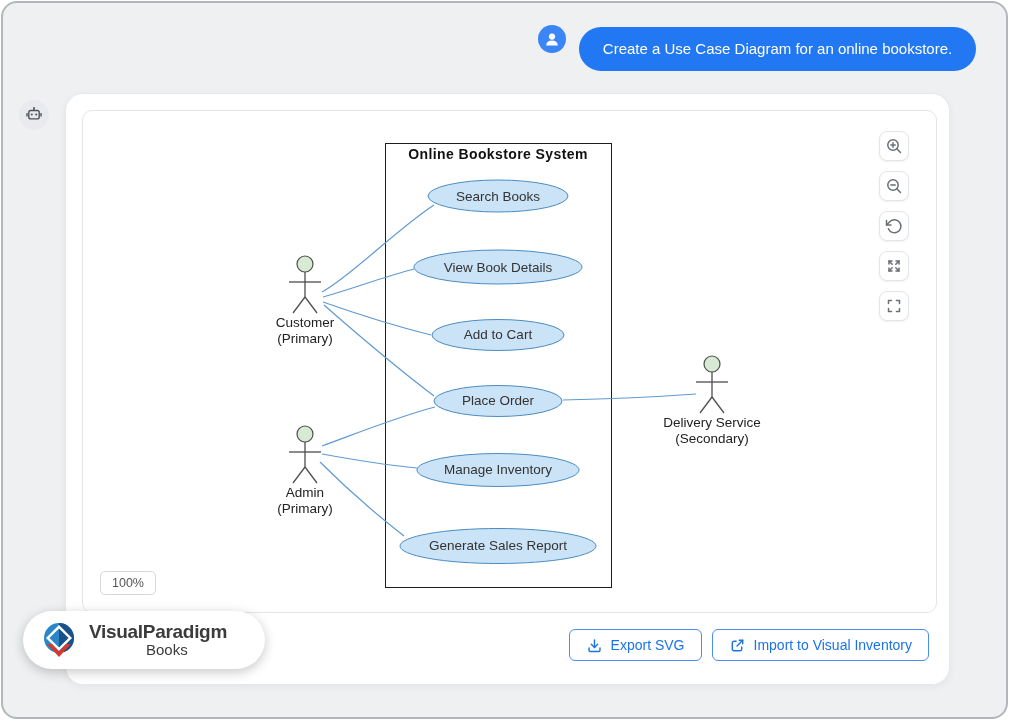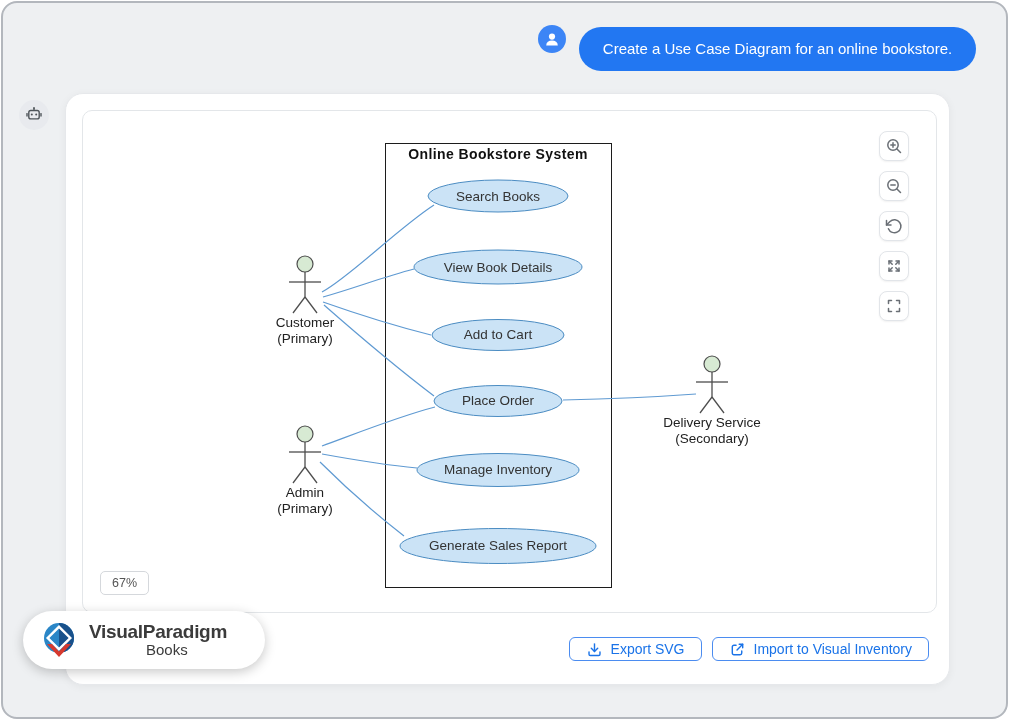--- a/index.html
+++ b/index.html
@@ -42,21 +42,21 @@
 
   
   .zoom-toolbar{position:absolute;left:813px;top:37px;display:flex;flex-direction:column;gap:10px;z-index:5;}
   .tool-btn{width:30px;height:30px;background:#fff;border:1px solid #e2e5e9;border-radius:8px;
         display:flex;align-items:center;justify-content:center;cursor:pointer;
         box-shadow:0 1px 2px rgba(0,0,0,.06);padding:0;}
   .tool-btn svg{stroke:#6a6f75;fill:none;stroke-width:1.5;stroke-linecap:round;stroke-linejoin:round;}
 
   
   .footer-actions{position:absolute;right:20px;bottom:23px;display:flex;gap:10px;}
-  .action-btn{height:24px;background:#fff;border:1px solid #4b8cf0;border-radius:6px;
+  .action-btn{height:32px;background:#fff;border:1px solid #4b8cf0;border-radius:6px;
         color:var(--accent,#1a73e8);font-size:14px;font-family:"Liberation Sans",sans-serif;
         display:flex;align-items:center;gap:8px;padding:0 16px;cursor:pointer;}
   .action-btn svg{stroke:currentColor;fill:none;stroke-width:1.5;stroke-linecap:round;stroke-linejoin:round;}
 
   
   .logo-pill{position:absolute;left:20px;top:608px;width:242px;height:58px;background:#fff;
         border-radius:29px;box-shadow:0 3px 12px rgba(0,0,0,.22);display:flex;align-items:center;
         padding-left:14px;box-sizing:border-box;cursor:pointer;}
   .logo-text{margin-left:8px;color:#3b3b3b;line-height:1.05;}
   .logo-line1{font-size:19px;font-weight:700;letter-spacing:-.3px;}
@@ -157,21 +157,21 @@
             <line x1="-16" y1="18" x2="16" y2="18"></line>
             <line x1="0" y1="33" x2="-12" y2="49"></line>
             <line x1="0" y1="33" x2="12" y2="49"></line>
           </g>
           <text class="actor-label" x="707" y="422">Delivery Service</text>
           <text class="actor-label" x="707" y="438">(Secondary)</text>
 
           <text class="system-title" x="493" y="154">Online Bookstore System</text>
         </svg>
 
-        <div class="zoom-badge">67%</div>
+        <div class="zoom-badge">100%</div>
       </div>
 
       <div class="zoom-toolbar">
         <button class="tool-btn">
           <svg width="18" height="18" viewBox="0 0 18 18">
             <circle cx="8" cy="8" r="5.2"></circle>
             <line x1="12" y1="12" x2="15.5" y2="15.5"></line>
             <line x1="5.8" y1="8" x2="10.2" y2="8"></line>
             <line x1="8" y1="5.8" x2="8" y2="10.2"></line>
           </svg>

